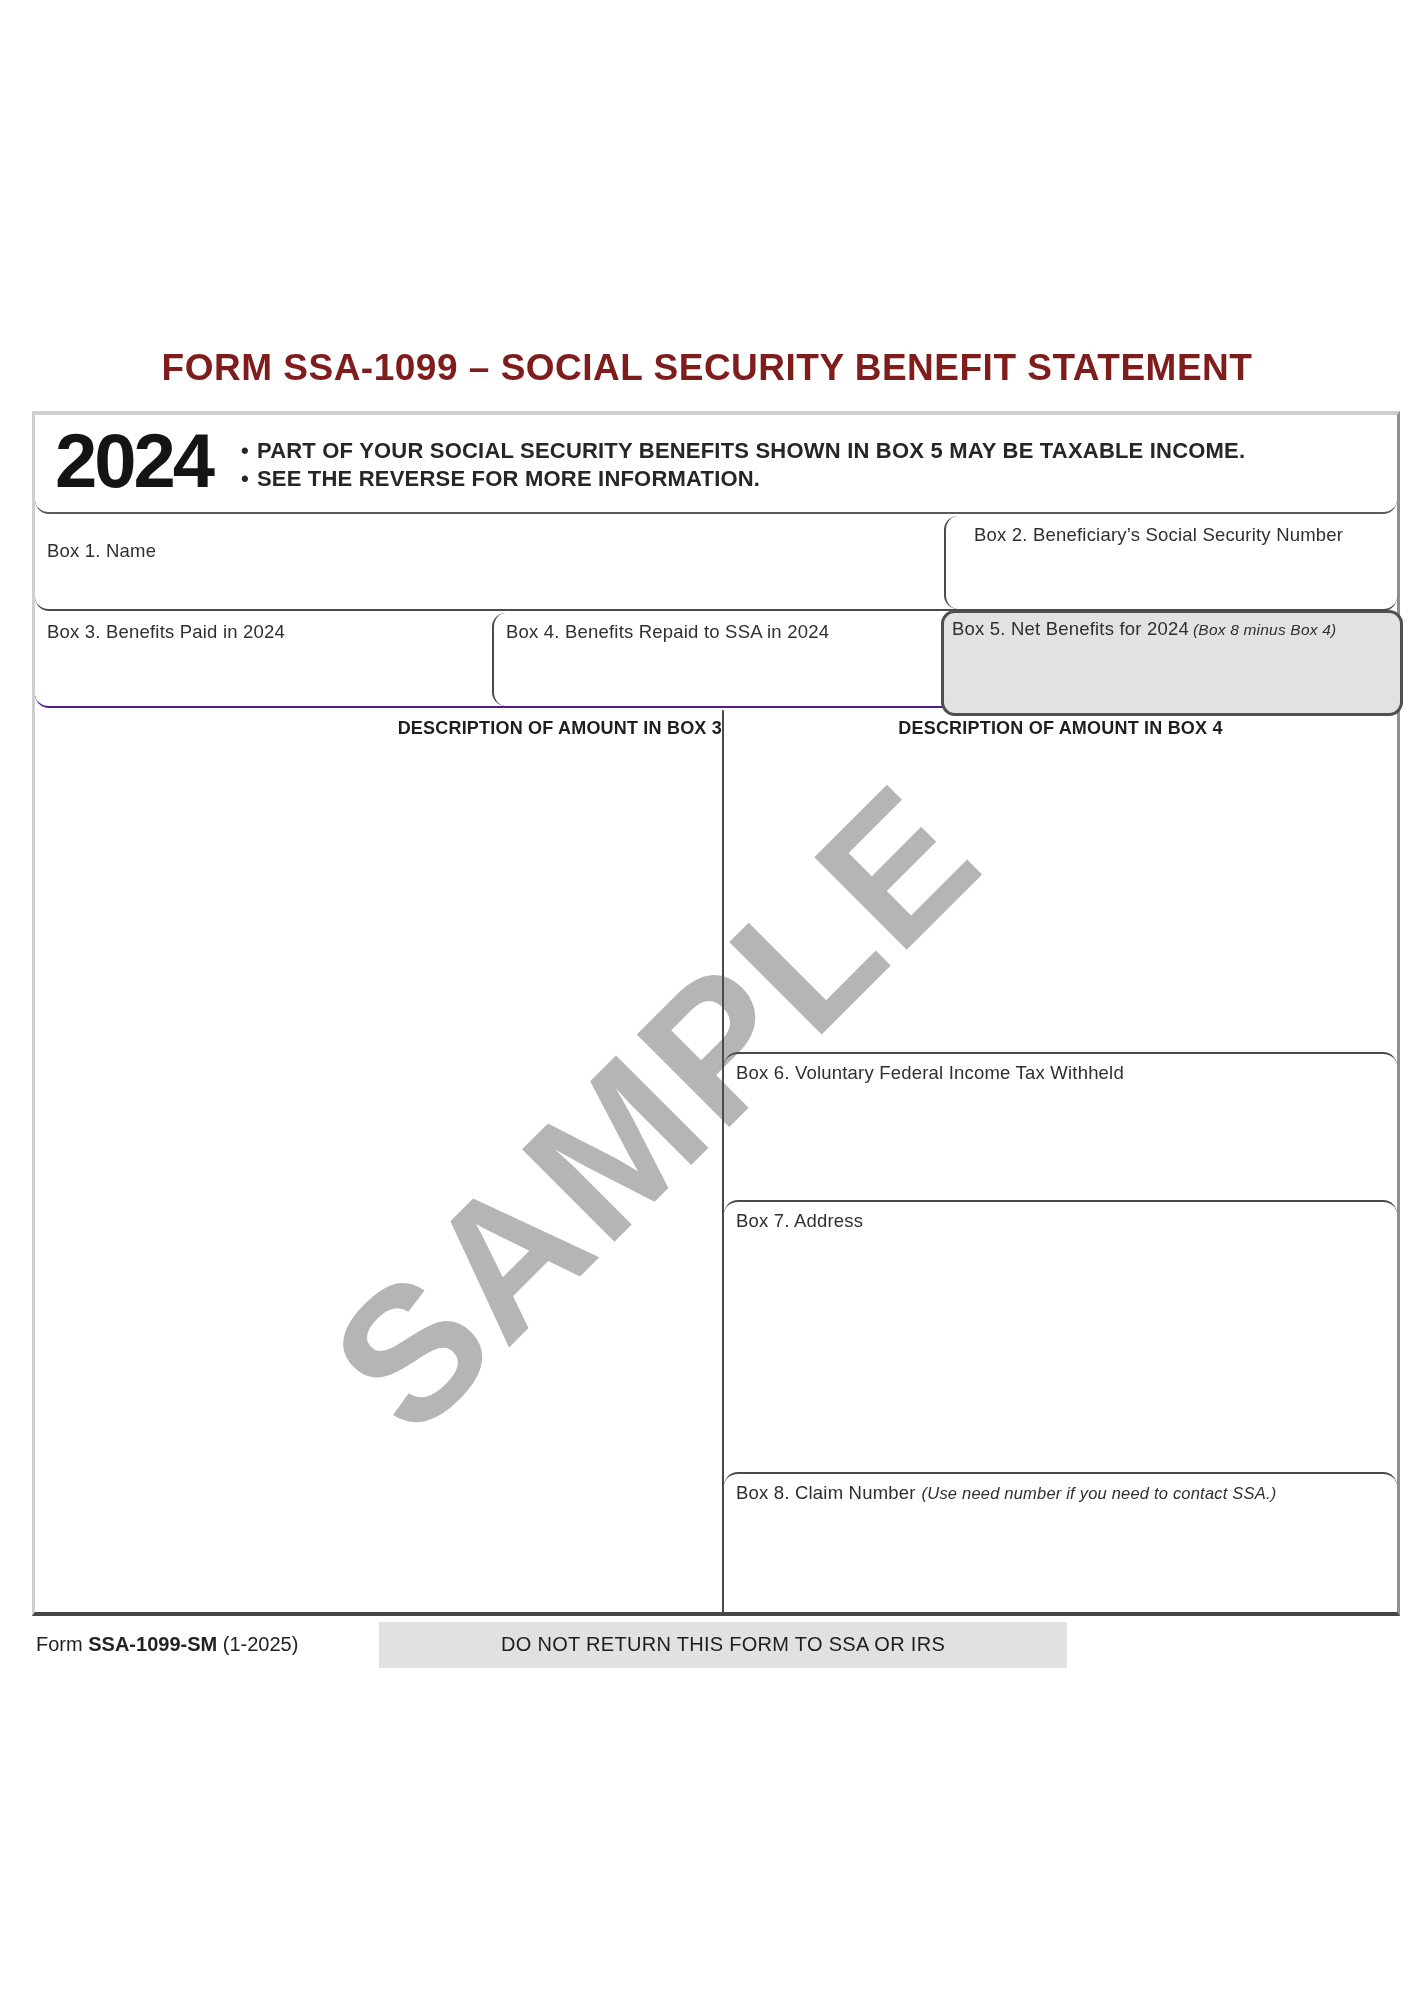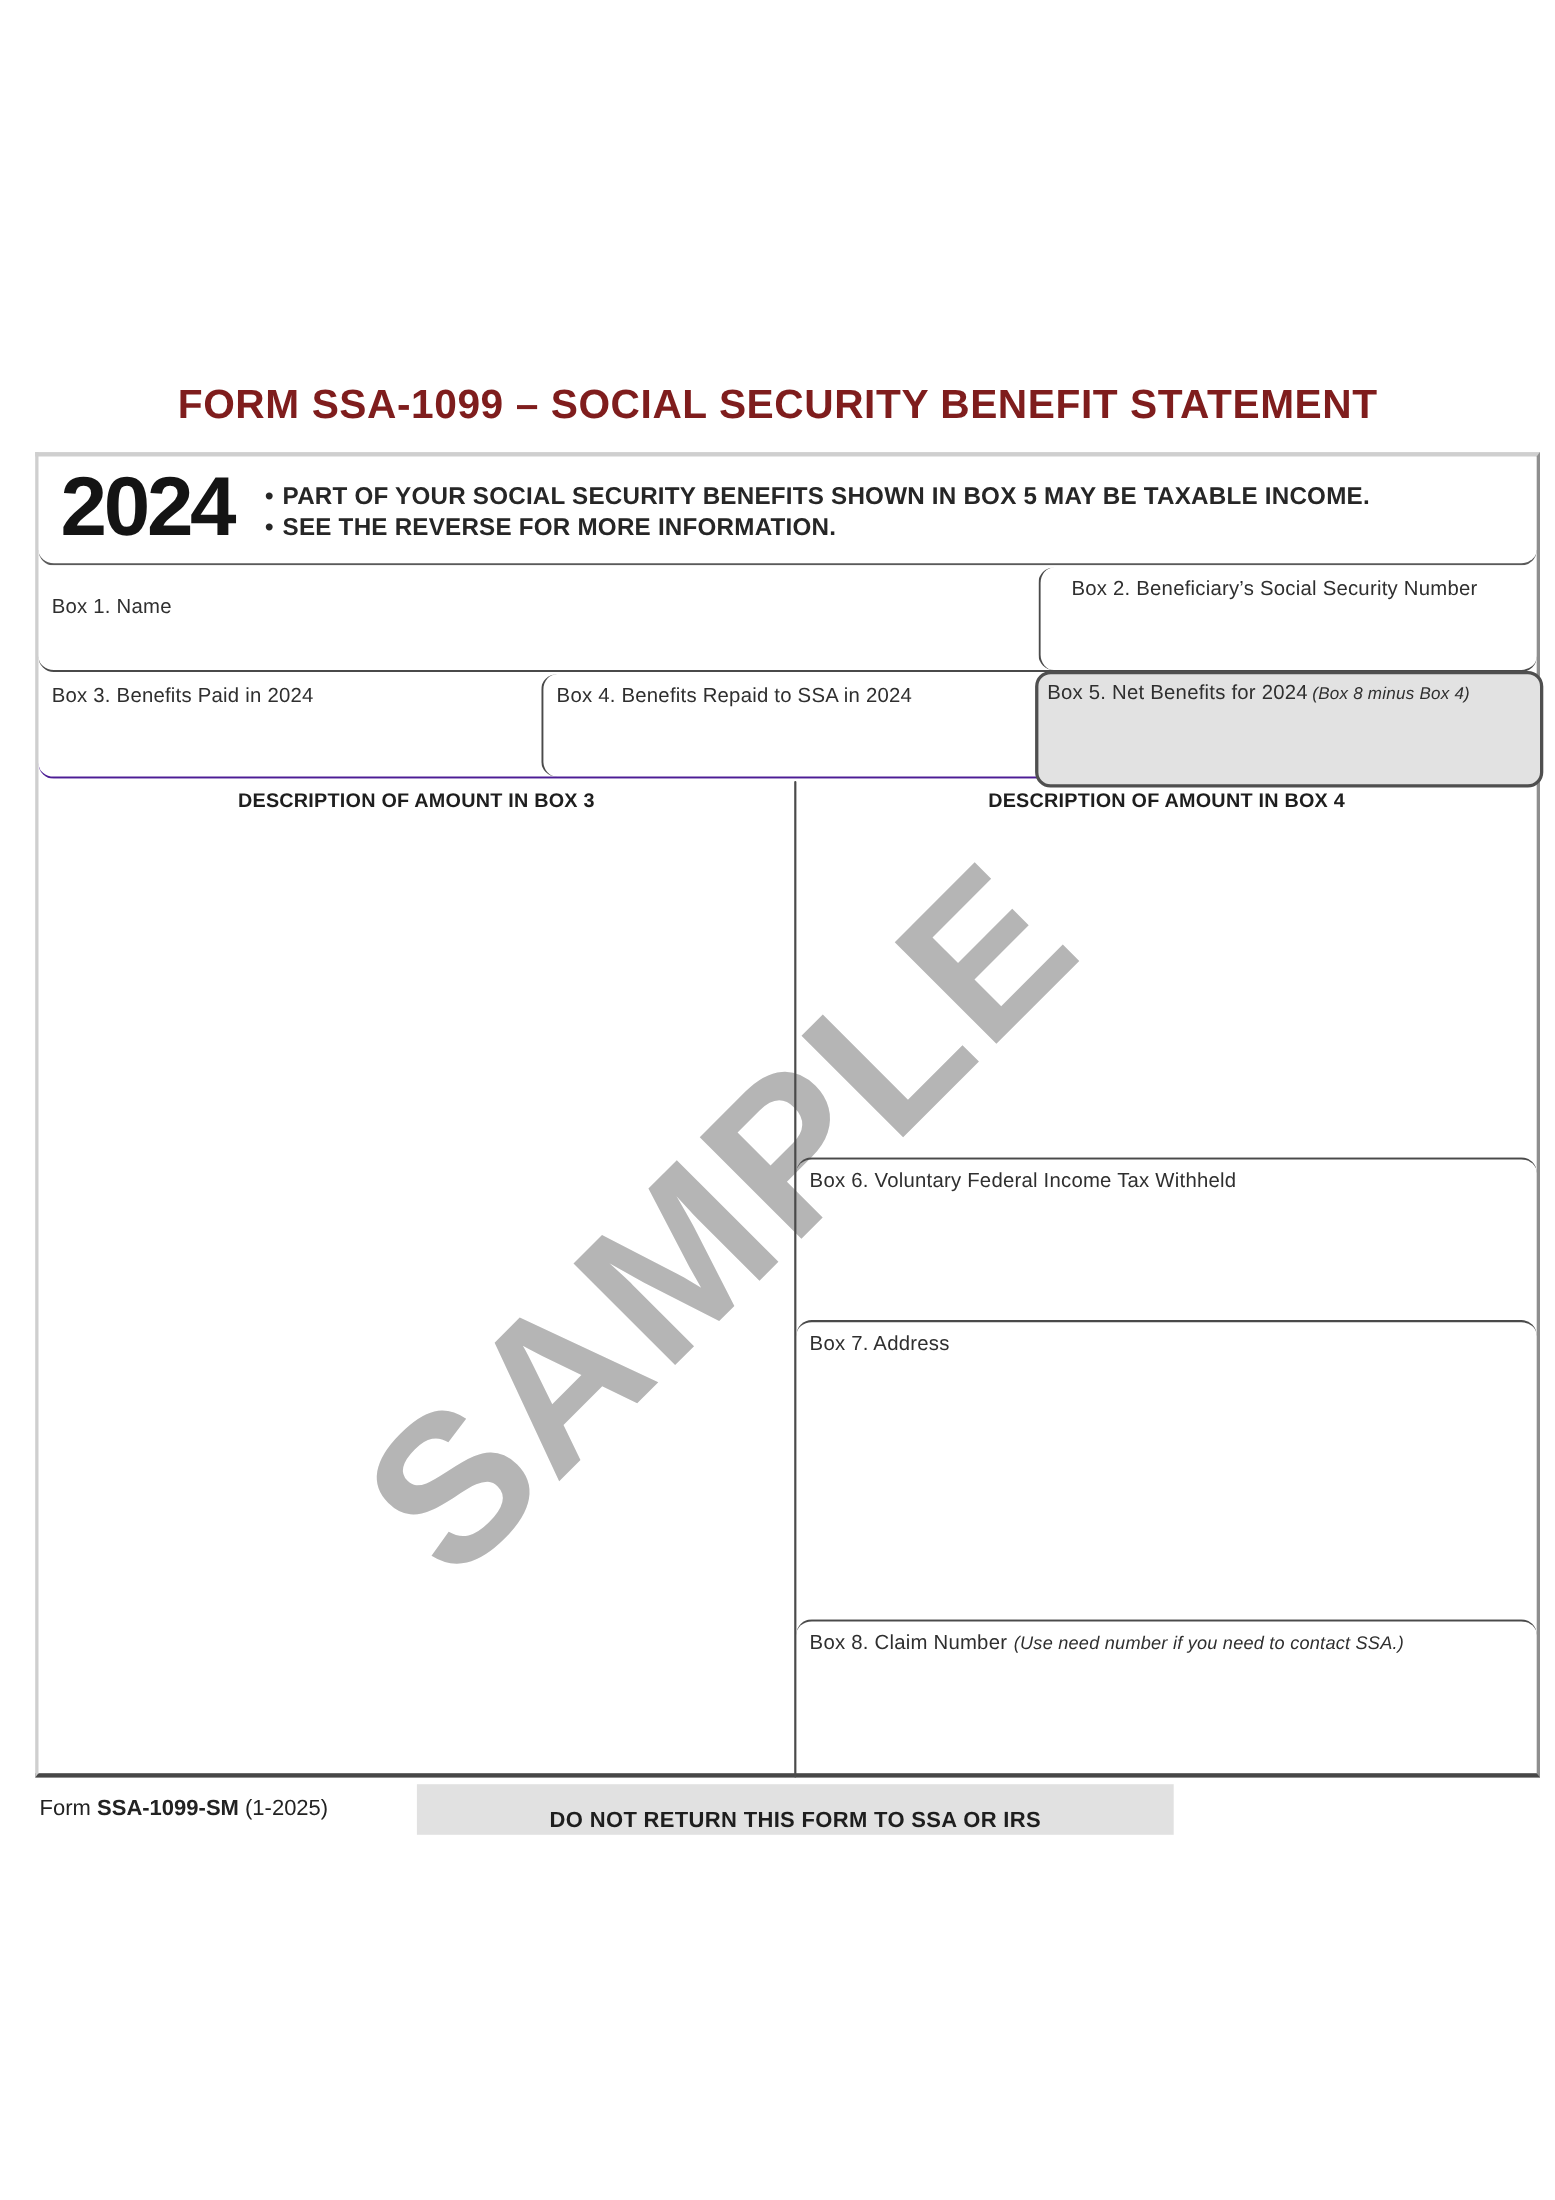--- a/index.html
+++ b/index.html
@@ -62,21 +62,21 @@
   .c-b1{left:0;width:909px;margin-top:16px;}
   .c-b2{left:909px;right:4px;border-left:2px solid #4a4a4a;padding-left:16px;}
   .c-b3{left:0;width:457px;}
   .c-b4{left:457px;width:452px;border-left:2px solid #4a4a4a;}
   .desc{position:absolute;left:0;top:295px;right:0;height:906px;}
   .desc-h{
     position:absolute;top:8px;
     text-align:center;font-weight:bold;font-size:18px;color:#1e1e1e;
     letter-spacing:0.2px;
   }
-  .desc-h.left{left:0;width:687px;}
+  .desc-h.left{left:0;width:687px;text-align:right;}
   .desc-h.right{left:689px;right:0;}
   .vline{position:absolute;left:687px;top:0;bottom:0;width:2px;background:#4a4a4a;}
   .rcell{position:absolute;left:689px;right:0;border-top:2px solid #4a4a4a;}
   .r-b6{top:342px;height:148px;}
   .r-b7{top:490px;height:272px;}
   .r-b8{top:762px;bottom:0;}
   .note{font-style:italic;font-size:16.5px;margin-left:6px;}
   .box5{
     position:absolute;left:906px;top:195px;width:462px;height:106px;
     background:var(--shade,#e2e2e2);
@@ -89,22 +89,22 @@
     position:absolute;left:36px;top:1633px;
     font-size:20px;color:#222;z-index:2;white-space:nowrap;
   }
   .footer-id .bold{font-weight:bold;}
   .footer-bar{
     position:absolute;left:379px;top:1622px;width:688px;height:46px;
     background:var(--bar,#e1e1e1);
     text-align:center;z-index:2;
   }
   .footer-bar .txt{
-    display:block;padding-top:22px;
-    font-size:20px;font-weight:bold;color:#1e1e1e;letter-spacing:0.3px;
+    display:block;padding-top:11px;
+    font-size:20px;font-weight:normal;color:#1e1e1e;letter-spacing:0.3px;
   }
 </style>
 </head>
 <body>
 
 <div class="page">
 
   <div class="title">FORM SSA-1099 – SOCIAL SECURITY BENEFIT STATEMENT</div>
 
   <div class="watermark">SAMPLE</div>

